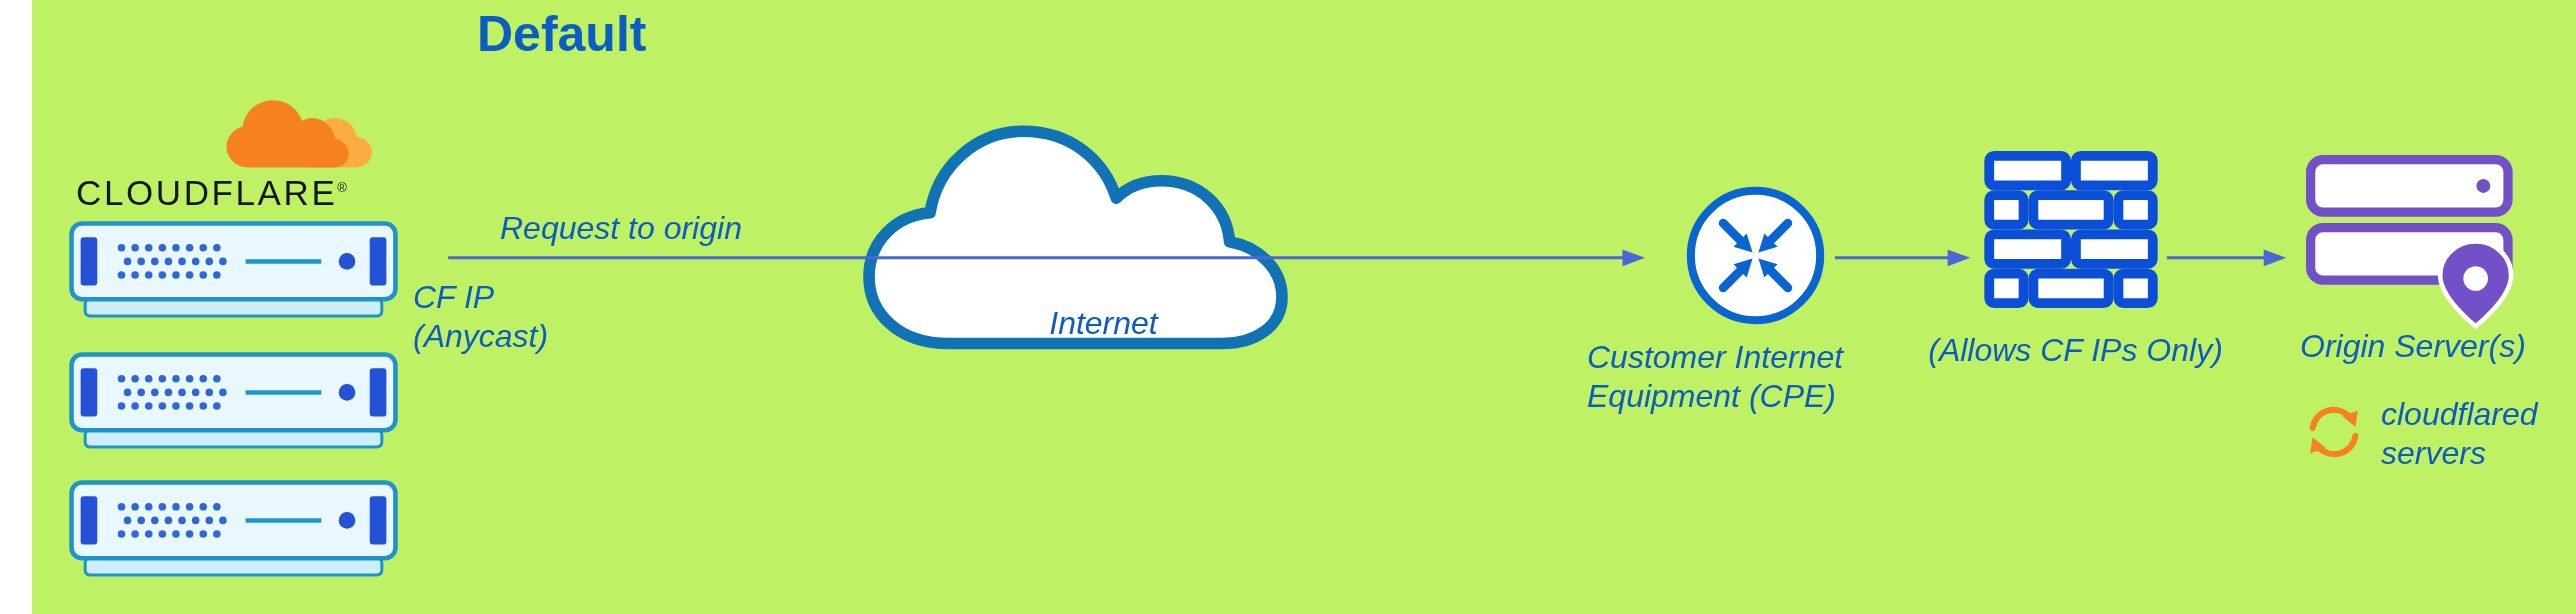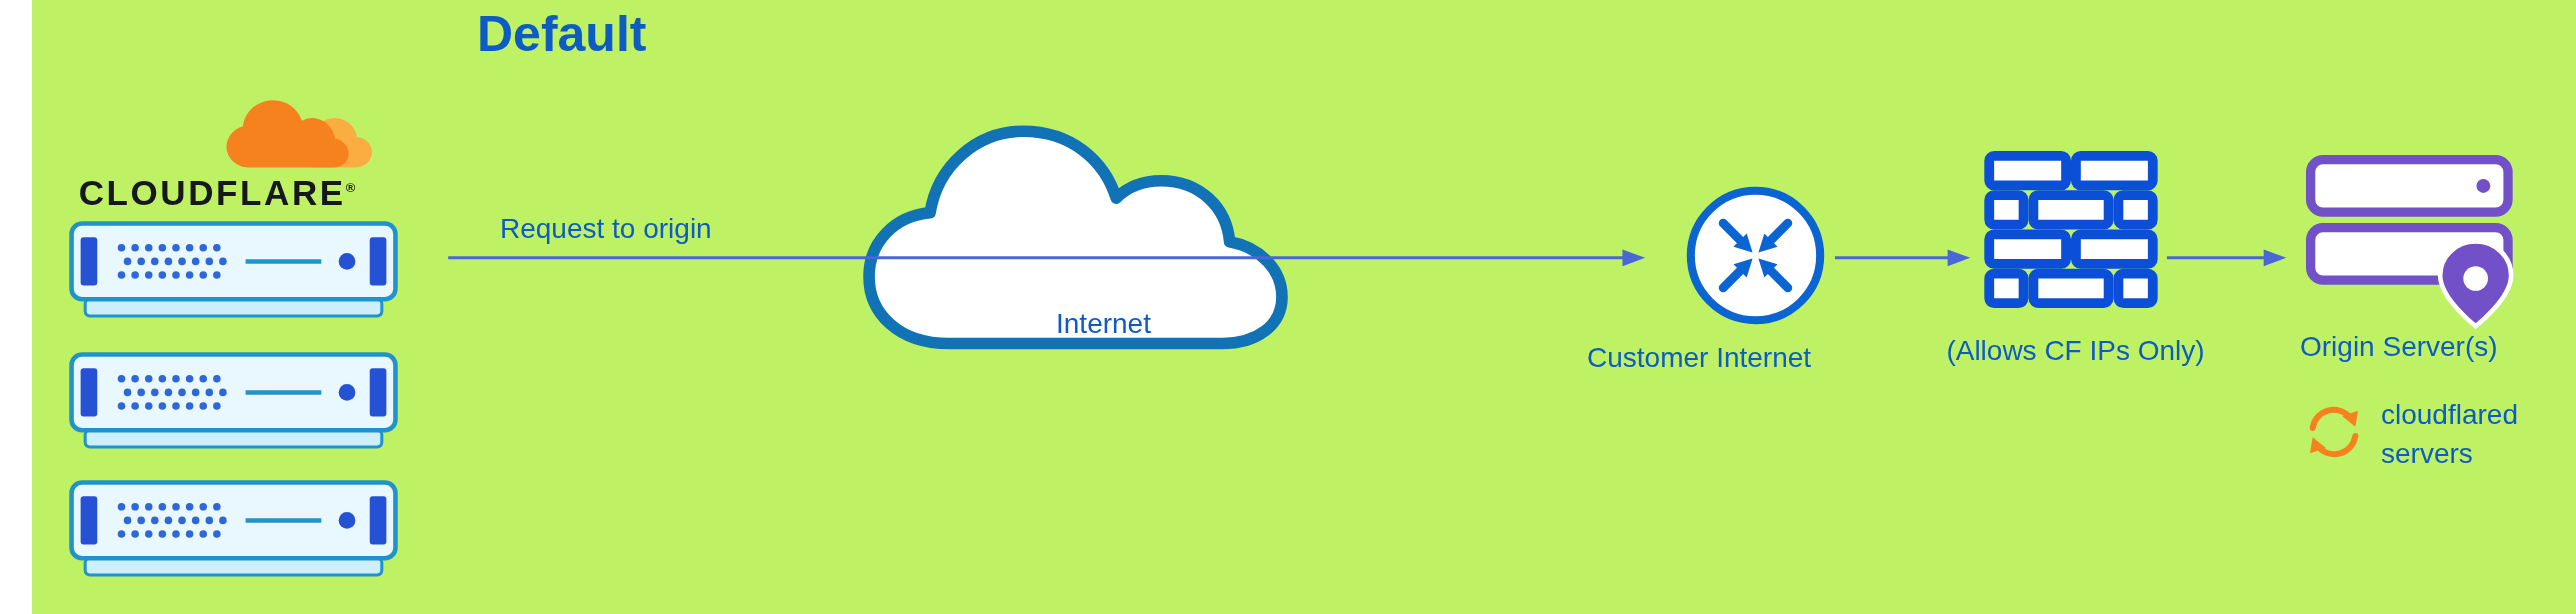--- a/index.html
+++ b/index.html
@@ -7,32 +7,32 @@
     position:relative;width:2576px;height:614px;background:#bef264;overflow:hidden;
     font-family:"Liberation Sans",sans-serif;
     margin-left:32px;
   }
   .abs{position:absolute;}
   #title{
     position:absolute;left:445px;top:4.5px;margin:0;
     font-size:50px;font-weight:600;color:var(--text_blue);
   }
   .label{
-    position:absolute;font-size:28px;line-height:39px;color:var(--text_blue);
+    position:absolute;font-size:32px;line-height:39px;color:var(--text_blue);
     white-space:nowrap;
+    font-style:italic;
   }
   
   #cf-logo-cloud{left:189px;top:95px;width:151px;height:79px;}
   .cf-orange{fill:var(--brand_orange);}
   .cf-orange-light{fill:var(--brand_orange_light);}
   #cf-logo-text{
-    position:absolute;left:26px;top:173px;width:318px;
-    font-size:35px;font-weight:700;letter-spacing:2.6px;color:var(--logo_text_color);
+    position:absolute;left:44px;top:173px;width:318px;
+    font-size:35px;font-weight:400;letter-spacing:2.6px;color:var(--logo_text_color);
     white-space:nowrap;
-    text-align:center;
   }
   #cf-logo-text sup{font-size:13px;letter-spacing:0;}
   .server-svg{position:absolute;left:35px;width:333px;height:106px;}
   #server-1{top:219px;} #server-2{top:350px;} #server-3{top:478px;}
   .server-body{fill:var(--server_fill);stroke:var(--server_border);stroke-width:3px;}
   .server-base{fill:var(--server_base);stroke:var(--server_border);stroke-width:2px;}
   .server-rail{fill:var(--server_rail);}
   .server-dot{fill:var(--server_accent);}
   .server-line{stroke:var(--server_border);stroke-width:3px;}
   .server-ind{fill:var(--server_rail);}
@@ -133,36 +133,41 @@
   <svg id="connectors" class="abs" viewBox="0 0 3404 812">
     <line class="arrow-line" x1="549" y1="341" x2="2104" y2="341"></line>
     <polygon class="arrow-head" points="2132,341 2102,330 2102,352"></polygon>
     <line class="arrow-line" x1="2383" y1="341" x2="2534" y2="341"></line>
     <polygon class="arrow-head" points="2562,341 2532,330 2532,352"></polygon>
     <line class="arrow-line" x1="2822" y1="341" x2="2952" y2="341"></line>
     <polygon class="arrow-head" points="2980,341 2950,330 2950,352"></polygon>
   </svg>
 
   <div class="label" id="request-label" style="left:468px;top:209px;">Request to origin</div>
+  <div class="label" style="left:381px;top:278px;">
+    <div>CF IP</div>
+    <div>(Anycast)</div>
+  </div>
 
   <div class="label" id="internet-label">Internet</div>
 
   <svg id="cpe-icon" class="abs" viewBox="0 0 100 100">
     <circle class="cpe-circle" cx="50" cy="50" r="44"></circle>
     <line class="cpe-arrow" x1="28" y1="28" x2="40" y2="40"></line>
       <polygon class="cpe-head" points="48,48 35,44 44,35"></polygon>
     <line class="cpe-arrow" x1="72" y1="28" x2="60" y2="40"></line>
       <polygon class="cpe-head" points="52,48 65,44 56,35"></polygon>
     <line class="cpe-arrow" x1="28" y1="72" x2="40" y2="60"></line>
       <polygon class="cpe-head" points="48,52 35,56 44,65"></polygon>
     <line class="cpe-arrow" x1="72" y1="72" x2="60" y2="60"></line>
       <polygon class="cpe-head" points="52,52 65,56 56,65"></polygon>
   </svg>
   <div class="label" id="cpe-label">
     <div>Customer Internet</div>
+    <div>Equipment (CPE)</div>
   </div>
 
   <svg id="firewall-icon" class="abs" viewBox="0 0 106 96">
     <rect class="brick" x="3" y="3" width="47" height="18" rx="3"></rect>
     <rect class="brick" x="56" y="3" width="47" height="18" rx="3"></rect>
     <rect class="brick" x="3" y="27" width="21" height="18" rx="3"></rect>
     <rect class="brick" x="30" y="27" width="46" height="18" rx="3"></rect>
     <rect class="brick" x="82" y="27" width="21" height="18" rx="3"></rect>
     <rect class="brick" x="3" y="51" width="47" height="18" rx="3"></rect>
     <rect class="brick" x="56" y="51" width="47" height="18" rx="3"></rect>

